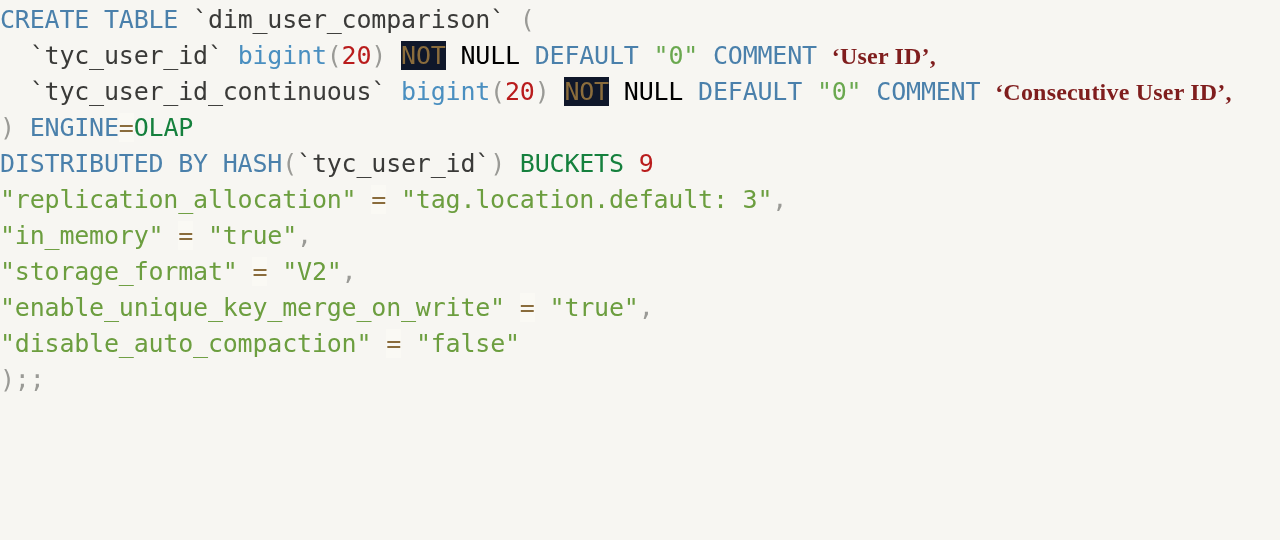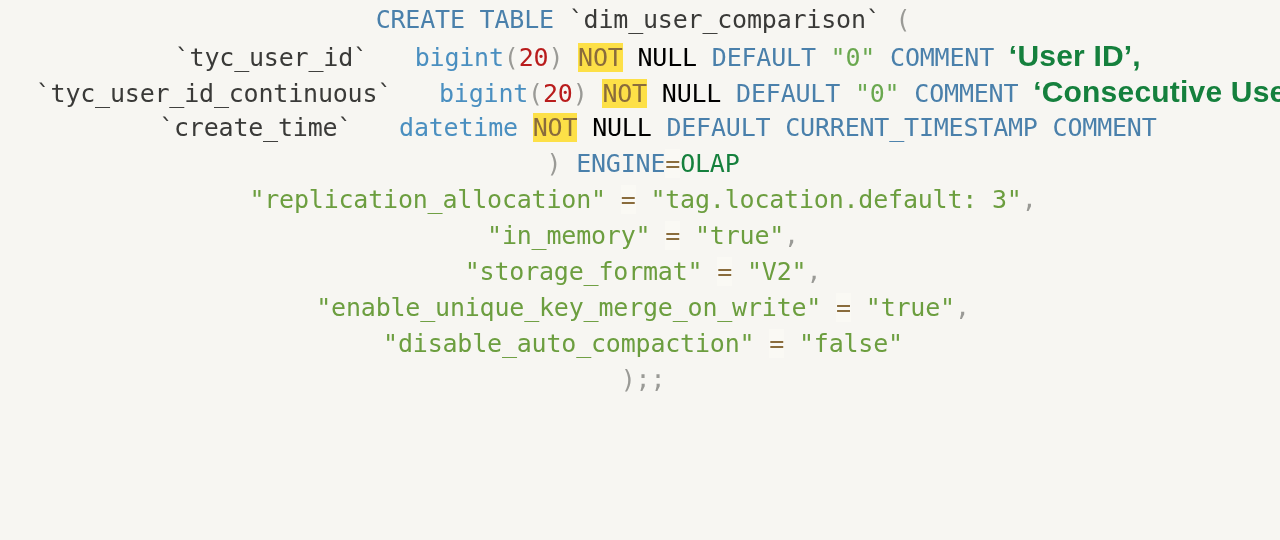--- a/index.html
+++ b/index.html
@@ -24,64 +24,62 @@
   }
 
   .code-line {
     height: 36px;
     line-height: 36px;
     white-space: pre;
     font-family: "DejaVu Sans Mono", monospace;
     font-size: 25px;
     letter-spacing: -0.2px;
     color: #3c3c3c;
-    padding-left: 6px;
-    text-align: center;
   }
   .code-line:first-child { margin-top: 2px; }
 
   
   .tok-keyword   { color: #4a80ab; }          
-  .tok-type      { color: #4a8fc0; margin-left: 32px; }          
+  .tok-type      { color: #4a8fc0; }          
   .tok-null      { color: #000000; }          
-  .tok-notnull   { color: #8a6c3c; background: #fde047; }  
+  .tok-notnull   { color: #8a6c3c; background: #0f172a; }  
   .tok-number    { color: #b91c1c; }          
   .tok-string    { color: #6aa84f; }          
   .tok-propstr   { color: #6c9e3f; }          
   .tok-punct     { color: #9a9a96; }          
   .tok-ident     { color: #3a3a38; }          
   .tok-plain     { color: #15803d; }          
   .tok-op        { color: #8a6c3c; background: #faf9f4; }  
 
   
   .tok-comment {
-    color: #15803d;
-    font-family: Liberation Sans, sans-serif;
+    color: #7f1d1d;
+    font-family: Liberation Serif, serif;
     font-weight: bold;
-    font-size: 30px;
+    font-size: 24px;
     letter-spacing: 0.2px;
   }
 </style>
 </head>
 <body>
 
 <div id="code-block">
 
   <div class="code-line"><span class="tok-keyword">CREATE TABLE</span> <span class="tok-ident">`dim_user_comparison`</span> <span class="tok-punct">(</span></div>
 
   <div class="code-line">  <span class="tok-ident">`tyc_user_id`</span> <span class="tok-type">bigint</span><span class="tok-punct">(</span><span class="tok-number">20</span><span class="tok-punct">)</span> <span class="tok-notnull">NOT</span> <span class="tok-null">NULL</span> <span class="tok-keyword">DEFAULT</span> <span class="tok-string">"0"</span> <span class="tok-keyword">COMMENT</span> <span class="tok-comment">‘User ID’,</span></div>
 
   <div class="code-line">  <span class="tok-ident">`tyc_user_id_continuous`</span> <span class="tok-type">bigint</span><span class="tok-punct">(</span><span class="tok-number">20</span><span class="tok-punct">)</span> <span class="tok-notnull">NOT</span> <span class="tok-null">NULL</span> <span class="tok-keyword">DEFAULT</span> <span class="tok-string">"0"</span> <span class="tok-keyword">COMMENT</span> <span class="tok-comment">‘Consecutive User ID’,</span></div>
 
-  <div class="code-line">  <span class="tok-ident">`create_time`</span> <span class="tok-type">datetime</span> <span class="tok-notnull">NOT</span> <span class="tok-null">NULL</span> <span class="tok-keyword">DEFAULT</span> <span class="tok-keyword">CURRENT_TIMESTAMP</span> <span class="tok-keyword">COMMENT</span></div>
 
 
   <div class="code-line"><span class="tok-punct">)</span> <span class="tok-keyword">ENGINE</span><span class="tok-op">=</span><span class="tok-plain">OLAP</span></div>
 
 
+  <div class="code-line"><span class="tok-keyword">DISTRIBUTED BY HASH</span><span class="tok-punct">(</span><span class="tok-ident">`tyc_user_id`</span><span class="tok-punct">)</span> <span class="tok-plain">BUCKETS</span> <span class="tok-number">9</span></div>
 
 
   <div class="code-line"><span class="tok-propstr">"replication_allocation"</span> <span class="tok-op">=</span> <span class="tok-propstr">"tag.location.default: 3"</span><span class="tok-punct">,</span></div>
 
   <div class="code-line"><span class="tok-propstr">"in_memory"</span> <span class="tok-op">=</span> <span class="tok-propstr">"true"</span><span class="tok-punct">,</span></div>
 
   <div class="code-line"><span class="tok-propstr">"storage_format"</span> <span class="tok-op">=</span> <span class="tok-propstr">"V2"</span><span class="tok-punct">,</span></div>
 
   <div class="code-line"><span class="tok-propstr">"enable_unique_key_merge_on_write"</span> <span class="tok-op">=</span> <span class="tok-propstr">"true"</span><span class="tok-punct">,</span></div>
 

